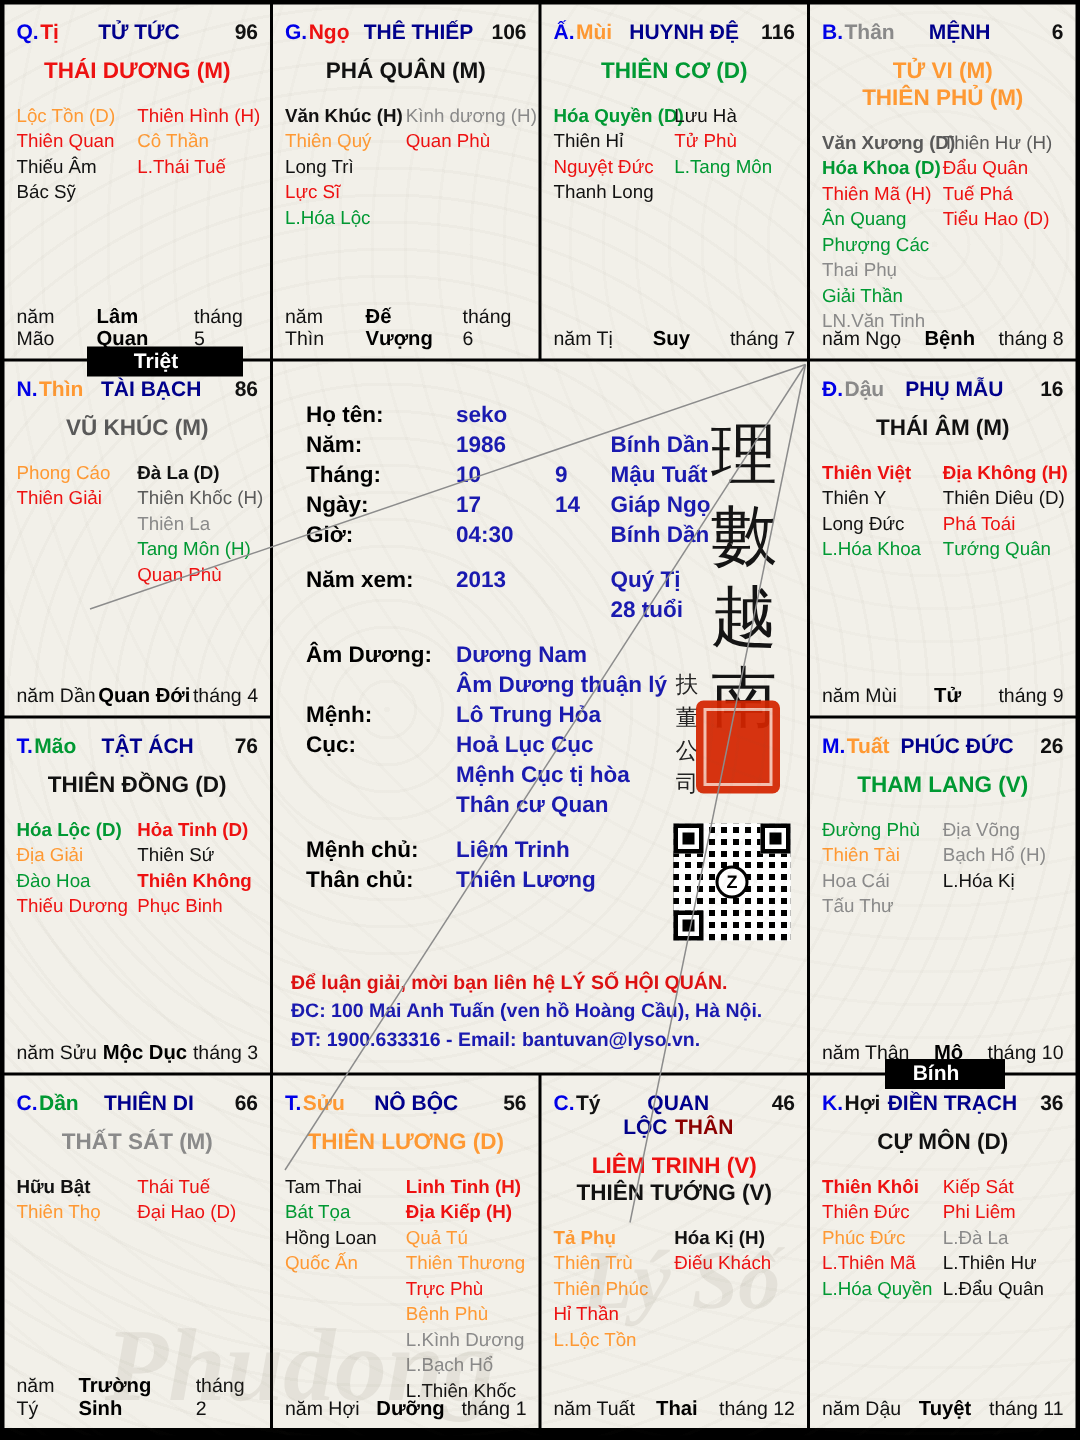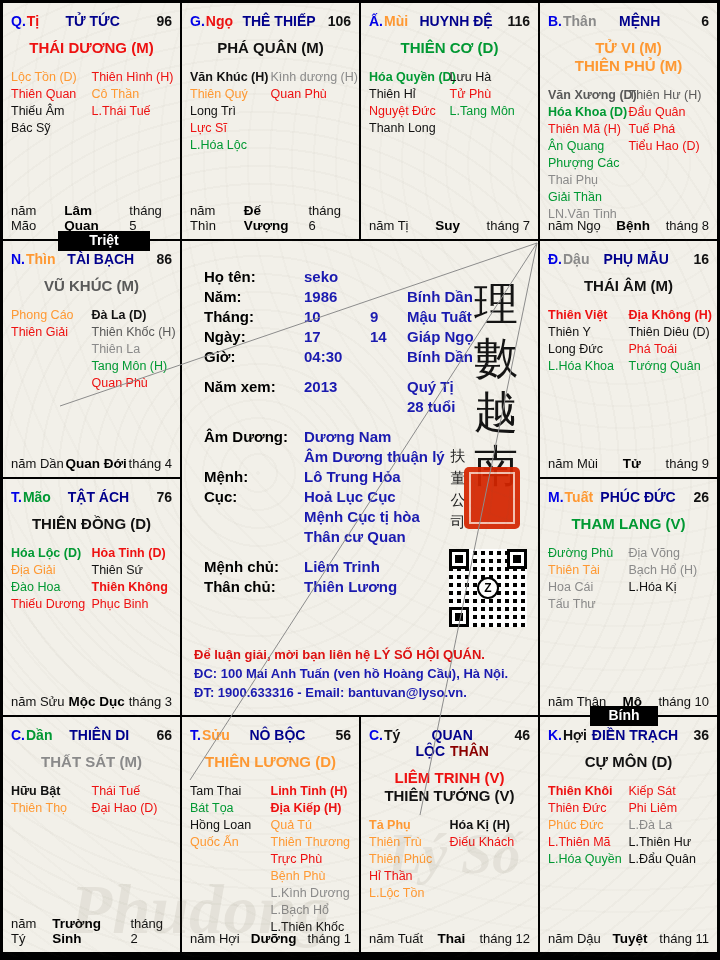--- a/index.html
+++ b/index.html
@@ -56,21 +56,21 @@
   .fp{position:absolute;width:20px;height:20px;border:3px solid #000;background:#fff;box-sizing:border-box;}
   .fp::after{content:"";position:absolute;inset:3px;background:#000;}
   .fp.tl{left:0;top:0}.fp.tr{right:0;top:0}.fp.bl{left:0;bottom:0}
   .qr-z{position:absolute;left:28px;top:28px;width:22px;height:22px;background:#fff;border:2px solid #000;
         border-radius:50%;box-sizing:border-box;text-align:center;font-size:12px;font-weight:bold;
         line-height:18px;color:#000;}
   .contact{position:absolute;left:12px;right:4px;top:404px;font-size:13px;font-weight:bold;
            line-height:19px;white-space:nowrap;}
 
   .badge{position:absolute;background:#000;color:#fff;font-weight:bold;font-size:14px;
-         text-align:center;padding:1px 0 3px 0;z-index:8;}
+         text-align:center;padding:1px 12px 3px 0;z-index:8;}
   .badge.triet{left:58px;top:231px;width:92px;}
   .badge.tuan{left:590px;top:706px;width:68px;}
 
   .lines{position:absolute;left:0;top:0;z-index:7;pointer-events:none;}
   .wm{position:absolute;z-index:2;pointer-events:none;color:rgba(110,100,75,.10);
       font-family:"Liberation Serif","DejaVu Serif",serif;font-style:italic;font-weight:bold;}
   .wm1{left:70px;top:871px;font-size:69px;}
   .wm2{left:388px;top:822px;font-size:56px;}
   .wm3{left:552px;top:836px;font-size:40px;}
   .texture{position:absolute;inset:3px;z-index:1;pointer-events:none;

